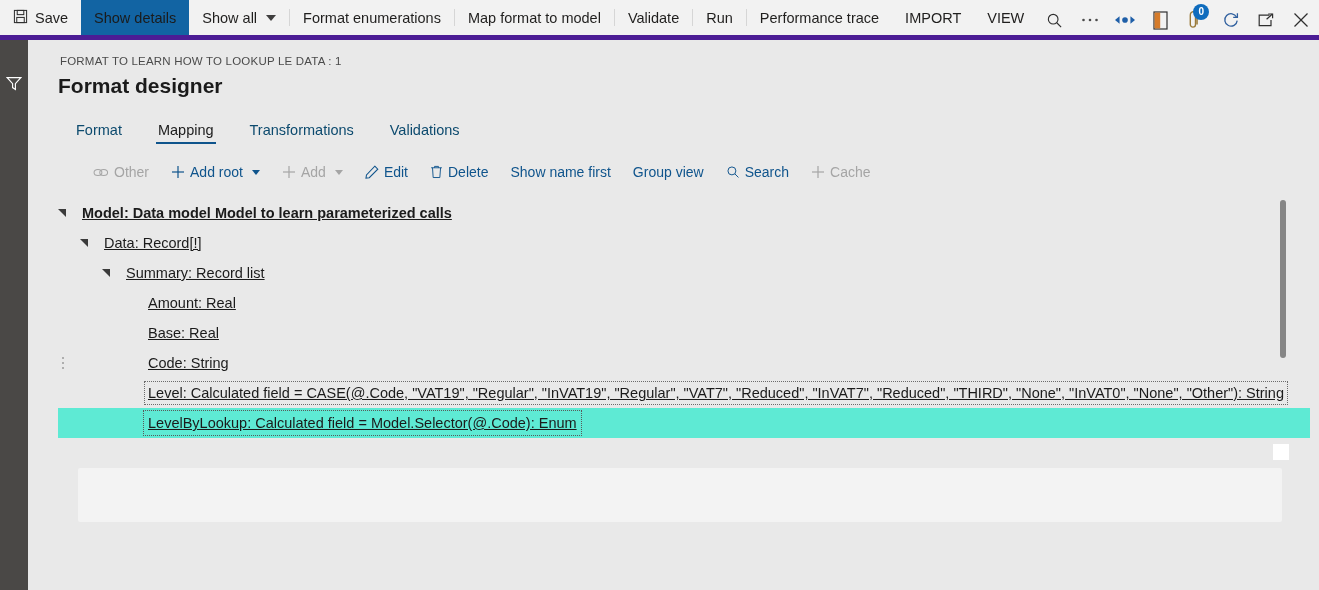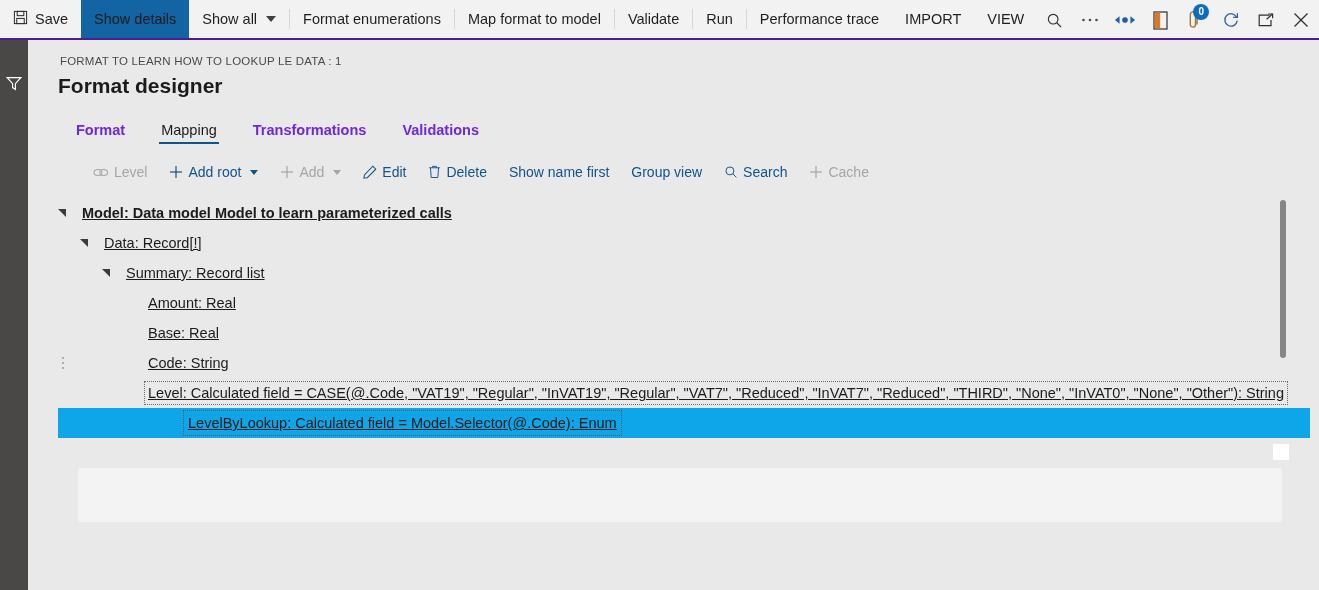--- a/index.html
+++ b/index.html
@@ -11,21 +11,21 @@
     font-family: "Liberation Sans", sans-serif;
     -webkit-font-smoothing: antialiased;
   }
 
   
   #topbar {
     position: absolute; left: 0; top: 0;
     width: 1319px; height: 40px;
     background: #f2f2f2;
     display: flex; align-items: stretch;
-    border-bottom: 2px solid #4c1d95;
+    border-bottom: 5px solid #4c1d95;
   }
   .cmd {
     display: flex; align-items: center;
     gap: 7px;
     padding: 0 13px;
     font-size: 14.5px;
     color: #201f1e;
     white-space: nowrap;
     cursor: pointer;
     background: transparent;
@@ -107,25 +107,24 @@
 
   
   #tabs {
     position: absolute; left: 30px; top: 72px;
     display: flex; align-items: flex-end;
     height: 34px;
   }
   .tab {
     padding: 0 18px 8px 18px;
     font-size: 14.5px;
-    color: #6d28d9;
+    color: #0c4a6e;
     cursor: pointer;
     position: relative;
     white-space: nowrap;
-    font-weight: bold;
   }
   .tab.sel {
     color: #1b1b1b;
     font-weight: normal;
   }
   .tab.sel::after {
     content: "";
     position: absolute;
     left: 16px; right: 16px; bottom: 2px;
     height: 2px;
@@ -180,22 +179,21 @@
     color: #3b3b3b;
   }
   .trow .tlabel { display: inline-block; text-decoration: underline; }
   .trow.bold .tlabel { font-weight: bold; }
 
   .trow.focus-row .tlabel {
     outline: 1px dotted #6b6b6b;
     outline-offset: 3px;
   }
   .trow.selected {
-    background: #0ea5e9;
-    padding-left: 40px;
+    background: #5eead4;
   }
   .trow.selected .tlabel {
     outline: 1px dotted #5a5a5a;
     outline-offset: 4px;
   }
 
   
   #splitter-handle {
     position: absolute; left: 30px; top: 313px;
     width: 10px; height: 20px;
@@ -430,21 +428,21 @@
     </div>
 
   <div id="actionbar">
       <div class="act disabled">
         <span class="gly">
           <svg width="16" height="11" viewBox="0 0 18 11" fill="none" stroke="currentColor" stroke-width="1.15">
             <ellipse cx="5.6" cy="5.5" rx="4.4" ry="3.4"></ellipse>
             <ellipse cx="12" cy="5.5" rx="4.4" ry="3.4"></ellipse>
           </svg>
         </span>
-        <span>Level</span>
+        <span>Other</span>
       </div>
       <div class="act">
         <span class="gly">
           <svg width="14" height="14" viewBox="0 0 14 14" fill="none" stroke="currentColor" stroke-width="1.2">
             <line x1="7" y1="1" x2="7" y2="13"></line>
             <line x1="1" y1="7" x2="13" y2="7"></line>
           </svg>
         </span>
         <span>Add root</span>
         <span class="mini-caret"></span>

